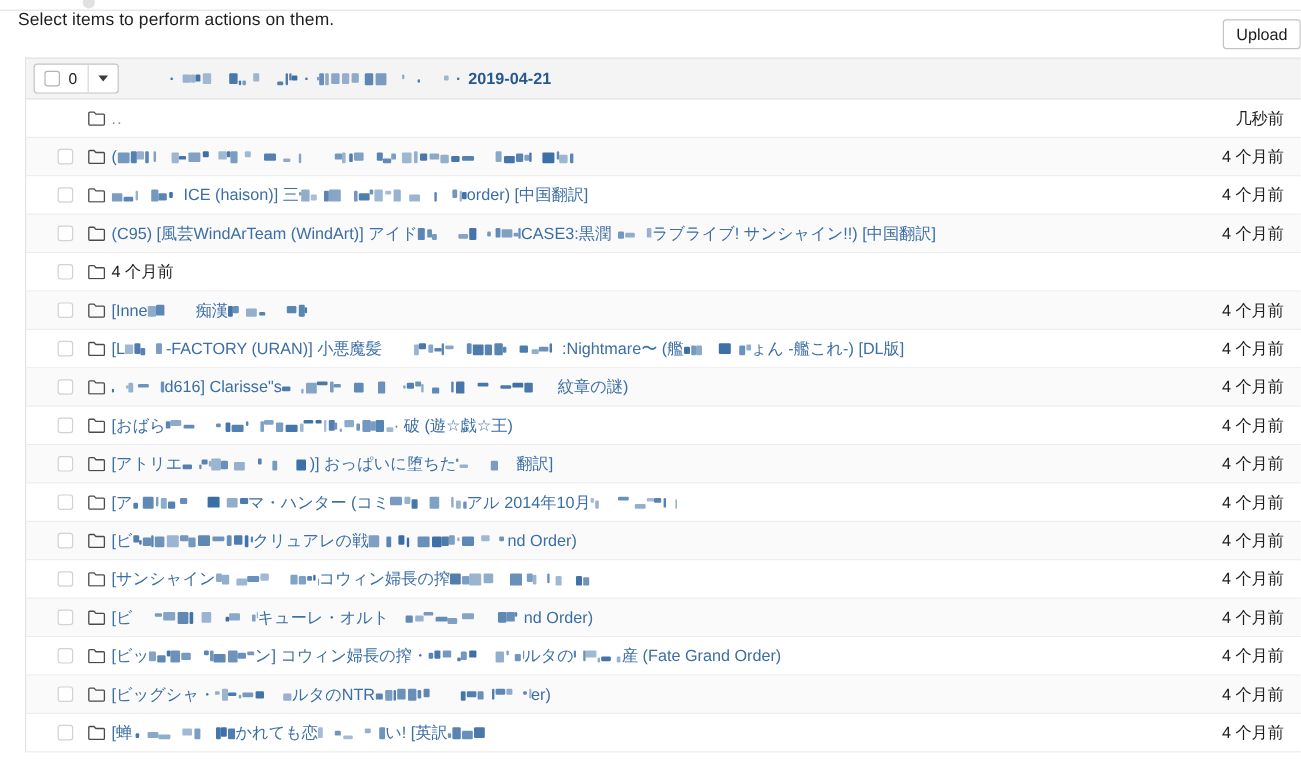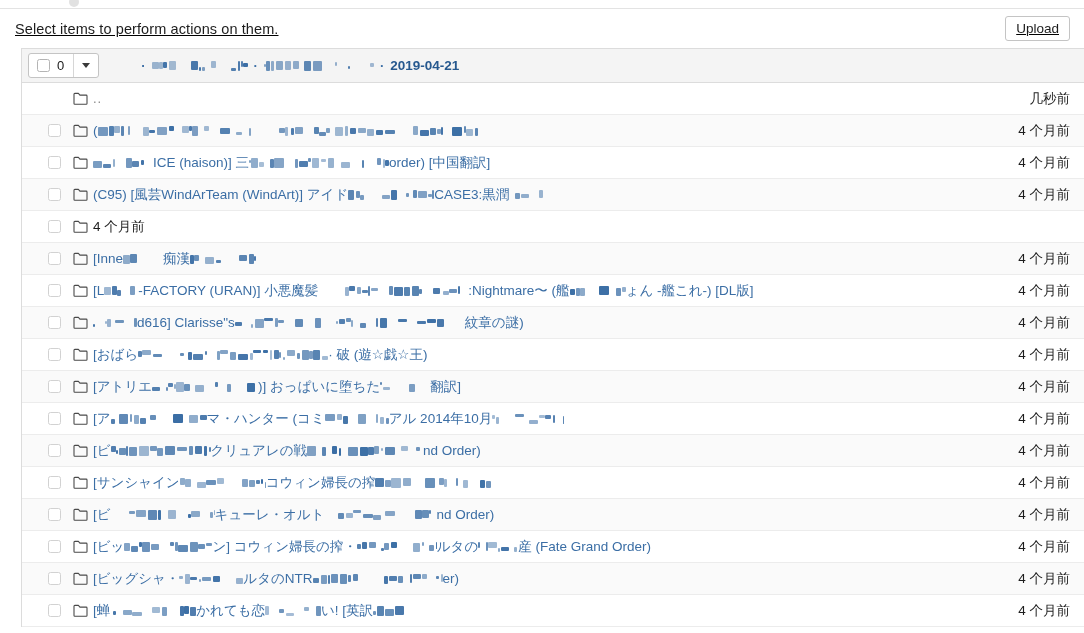--- a/index.html
+++ b/index.html
@@ -26,24 +26,22 @@
     width: 10px; height: 10px;
     border-radius: 50%;
     background: #c9c9c9;
     opacity: .55;
   }
 
   
   .page-header {
     position: relative;
     height: 39px;
-    padding: 0 14px 0 15px;
-    display: flex;
-    align-items: center;
-    text-decoration: underline;
+    padding: 0 0 0 15px;
+    display: flex;
   }
   .header-note {
     font-size: 14.5px;
     color: #1d1d1d;
     letter-spacing: .1px;
   }
   .header-actions {
     margin-left: auto;
     display: flex;
     align-items: center;
@@ -449,20 +447,21 @@
             <i style="left: 70px; top: 3px; width: 9px; height: 7px; background: rgb(59, 110, 165); opacity: 0.63;"></i>
             <i style="left: 80px; top: 6px; width: 4px; height: 3px; background: rgb(59, 110, 165); opacity: 0.69;"></i>
             <i style="left: 84px; top: 2px; width: 2px; height: 9px; background: rgb(59, 110, 165); opacity: 0.78;"></i>
           </span>
           <span class="txt">CASE3:黒潤</span>
           <span class="redact" style="width: 34px; height: 13px;">
             <i style="left: 6px; top: 5px; width: 5px; height: 6px; background: rgb(59, 110, 165); opacity: 0.71;"></i>
             <i style="left: 12px; top: 6px; width: 8px; height: 4px; background: rgb(59, 110, 165); opacity: 0.55;"></i>
             <i style="left: 30px; top: 2px; width: 4px; height: 8px; background: rgb(59, 110, 165); opacity: 0.51;"></i>
           </span>
+          <span class="txt">ラブライブ! サンシャイン!!) [中国翻訳]</span>
         </div>
         <div class="row-time">4 个月前</div>
       </div>
       <div class="row">
         <div class="row-check">
           <span class="cbox"></span>
         </div>
         <div class="row-icon">
           <span style="line-height: 0;"><svg width="15" height="13" viewBox="0 0 15 13" fill="none" stroke="#4a4a4a" stroke-width="1.1" stroke-linejoin="round">
               <path d="M1 11.4V2.2a.8.8 0 0 1 .8-.8h3.6l1.5 1.7h6.3a.8.8 0 0 1 .8.8v7.5a.8.8 0 0 1-.8.8H1.8a.8.8 0 0 1-.8-.8z"></path>

